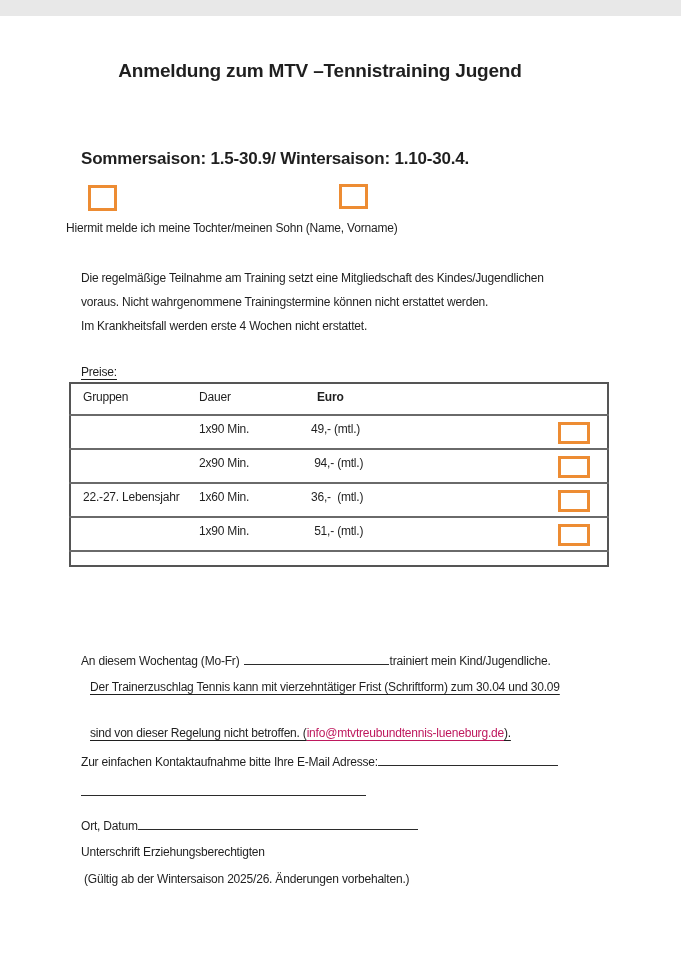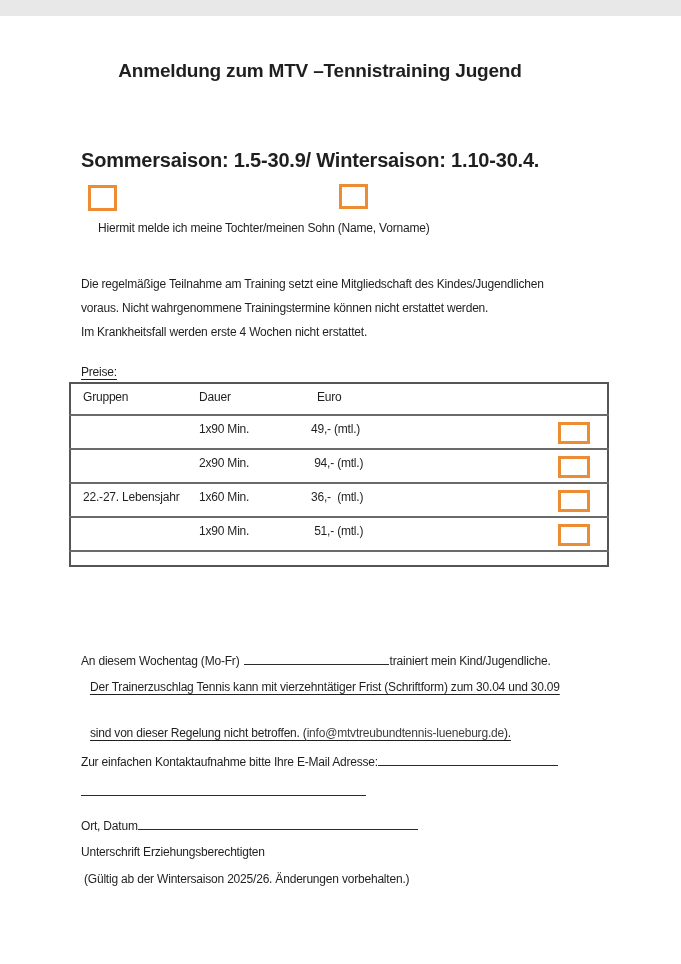--- a/index.html
+++ b/index.html
@@ -15,21 +15,21 @@
   .abs{position:absolute;}
   .doc-title{
     top:44px;left:0;width:640px;
     text-align:center;
     font-size:19px;font-weight:700;
     letter-spacing:-0.2px;
     white-space:nowrap;
   }
   .season-heading{
     top:133px;left:81px;
-    font-size:20px;font-weight:700;
+    font-size:17px;font-weight:700;
     letter-spacing:-0.2px;
     white-space:nowrap;
   }
   .body-text{
     font-size:12px;line-height:15px;
     letter-spacing:-0.2px;
     white-space:nowrap;
   }
   .para{line-height:24px;}
   .cbx{
@@ -44,21 +44,22 @@
     height:13px;
     border-bottom:1.3px solid #2b2b2b;
     vertical-align:baseline;
   }
   .underlined{
     text-decoration:underline;
     text-underline-offset:3px;
     text-decoration-thickness:1.2px;
   }
   .email-link{
-    color:#404040;
+    color:#be185d;
+    text-decoration:underline;
     text-underline-offset:3px;
     cursor:pointer;
     text-align:center;
   }
   
   .price-table{
     position:absolute;left:69px;top:366px;
     width:540px;
     border-collapse:collapse;
     table-layout:fixed;
@@ -71,43 +72,43 @@
     white-space:pre;
     overflow:hidden;
   }
   .price-table{border:2px solid #555555;}
   .price-table tr.head{height:32px;}
   .price-table tr.row{height:34px;}
   .price-table tr.empty-row{height:15px;}
   .price-table tr.empty-row td{border-bottom:none;}
   .price-table td.c2{padding-left:9px;}
   .price-table td.c3{padding-left:9px;}
-  .price-table td.c3h{padding-left:15px;}
+  .price-table td.c3h{padding-left:15px;font-weight:bold;}
   .price-table td.c4{padding:0;}
   .table-cbx{
     width:32px;height:22px;
     margin:6px 0 0 86px;
   }
 </style>
 </head>
 <body>
 
 <div class="page">
 
   <div class="abs doc-title">Anmeldung zum MTV –Tennistraining Jugend</div>
 
   <div class="abs season-heading">Sommersaison: 1.5-30.9/ Wintersaison: 1.10-30.4.</div>
 
   <div class="abs cbx cbx-summer"></div>
   <div class="abs cbx cbx-winter"></div>
 
-  <div class="abs body-text" style="top:205px;left:98px;">Hiermit melde ich meine Tochter/meinen Sohn (Name, Vorname)</div>
+  <div class="abs body-text" style="top:205px;left:66px;">Hiermit melde ich meine Tochter/meinen Sohn (Name, Vorname)</div>
 
 
-  <div class="abs body-text para" style="top:256px;left:81px;">
+  <div class="abs body-text para" style="top:250px;left:81px;">
     <span>Die regelmäßige Teilnahme am Training setzt eine Mitgliedschaft des Kindes/Jugendlichen</span><br>
     <span>voraus. Nicht wahrgenommene Trainingstermine können nicht erstattet werden.</span><br>
     <span>Im Krankheitsfall werden erste 4 Wochen nicht erstattet.</span>
   </div>
 
   <div class="abs body-text underlined" style="top:349px;left:81px;">Preise:</div>
 
   <table class="price-table">
     <colgroup>
         <col style="width:120px">

